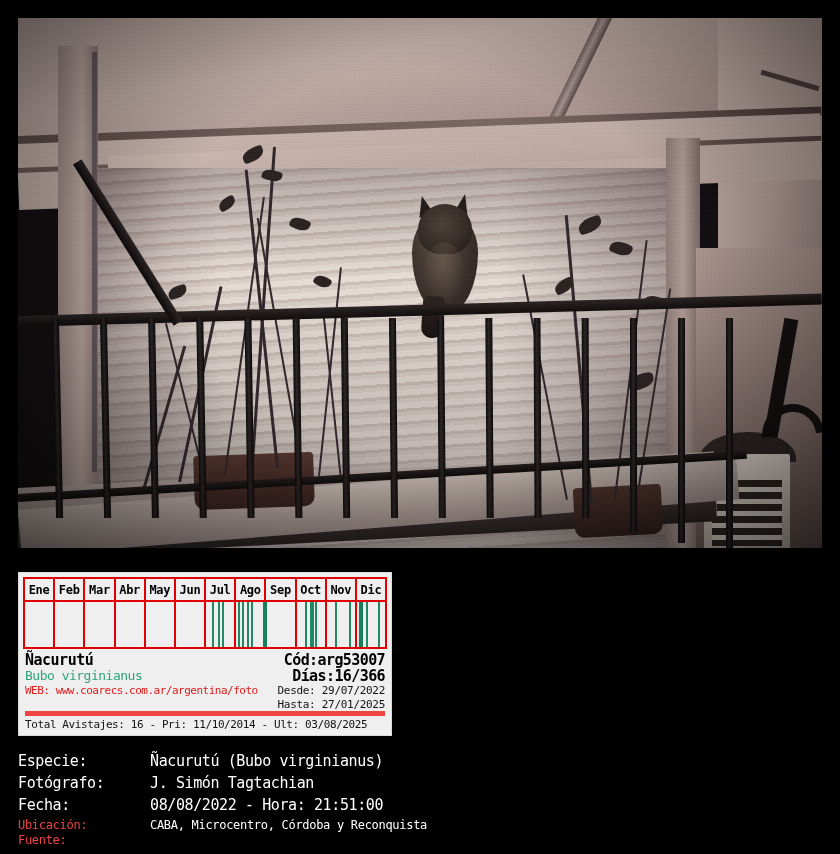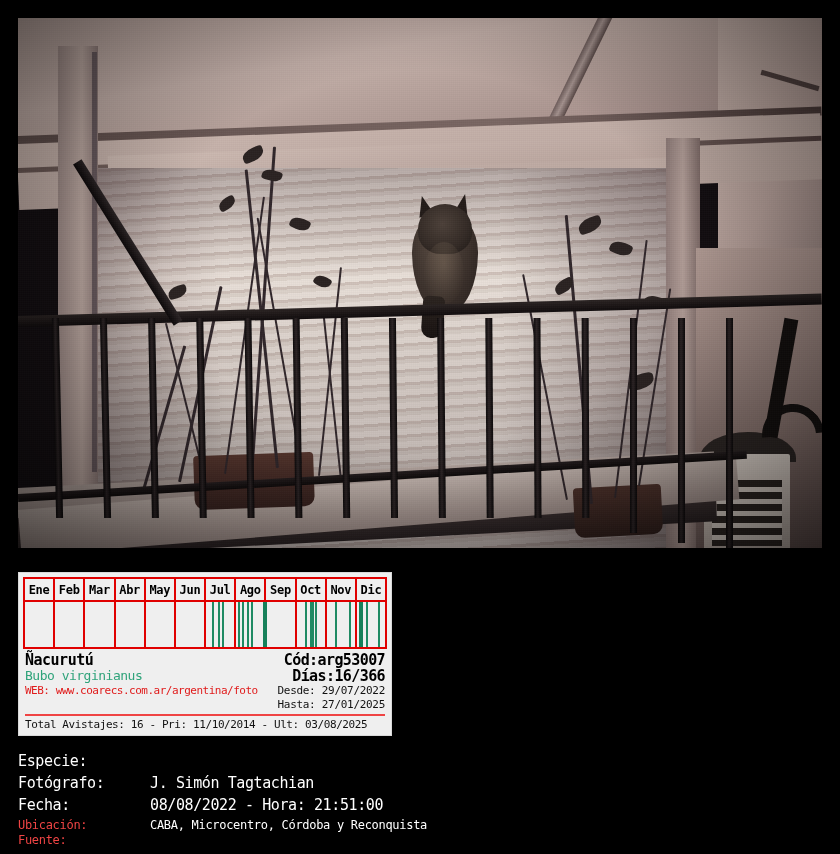--- a/index.html
+++ b/index.html
@@ -343,21 +343,21 @@
     font: bold 15px "DejaVu Sans Mono", monospace;
     color: #000; line-height: 16px; letter-spacing: -0.6px;
   }
   .ln-small {
     font: 11px "DejaVu Sans Mono", monospace;
     color: #111; line-height: 14px; letter-spacing: -0.3px;
   }
   #info-total {
     position: absolute;
     left: 6px; right: 6px; bottom: 4px;
-    border-top: 2px solid #ef4444;
+    border-top: 5px solid #ef4444;
     padding-top: 2px;
     font: 11px "DejaVu Sans Mono", monospace;
     color: #111;
     letter-spacing: -0.4px;
   }
 
   
   #meta {
     position: absolute;
     left: 18px; top: 752px;
@@ -561,20 +561,21 @@
       </div>
     </div>
   </div>
 
   <div id="info-total">Total Avistajes: 16 - Pri: 11/10/2014 - Ult: 03/08/2025</div>
 </div>
 
 <div id="meta">
     <div class="meta-row big">
       <span class="k">Especie:</span>
+      <span class="v">Ñacurutú (Bubo virginianus)</span>
     </div>
     <div class="meta-row big">
       <span class="k">Fotógrafo:</span>
       <span class="v">J. Simón Tagtachian</span>
     </div>
     <div class="meta-row big">
       <span class="k">Fecha:</span>
       <span class="v">08/08/2022 - Hora: 21:51:00</span>
     </div>
     <div class="meta-row small">

